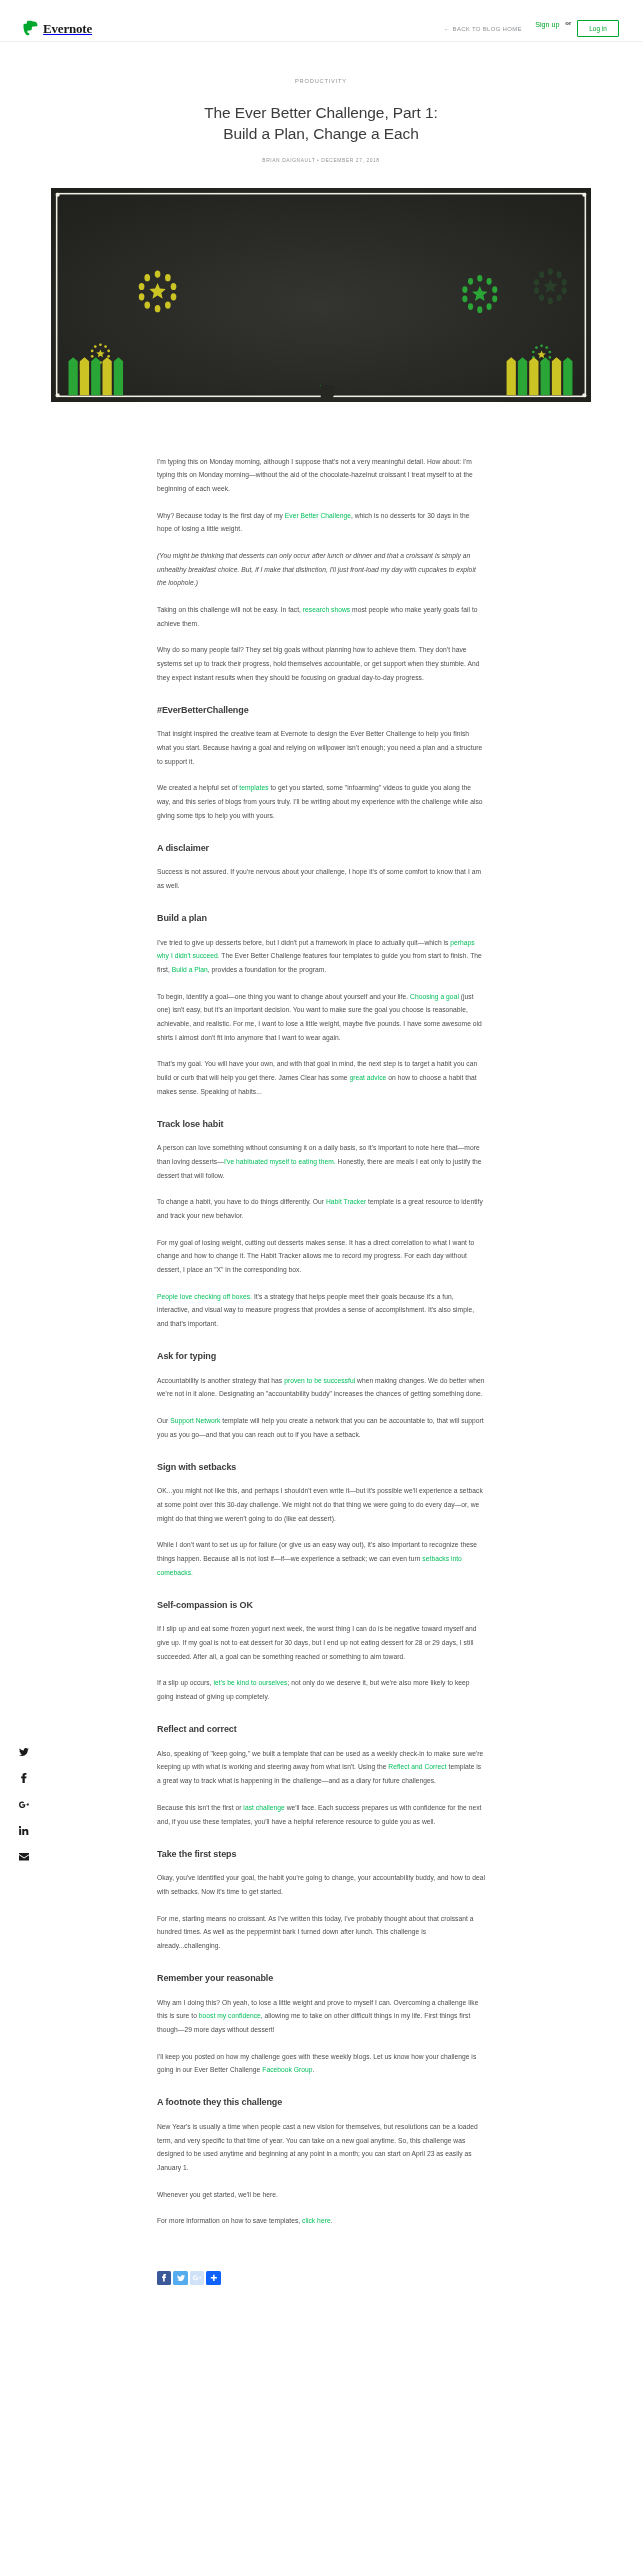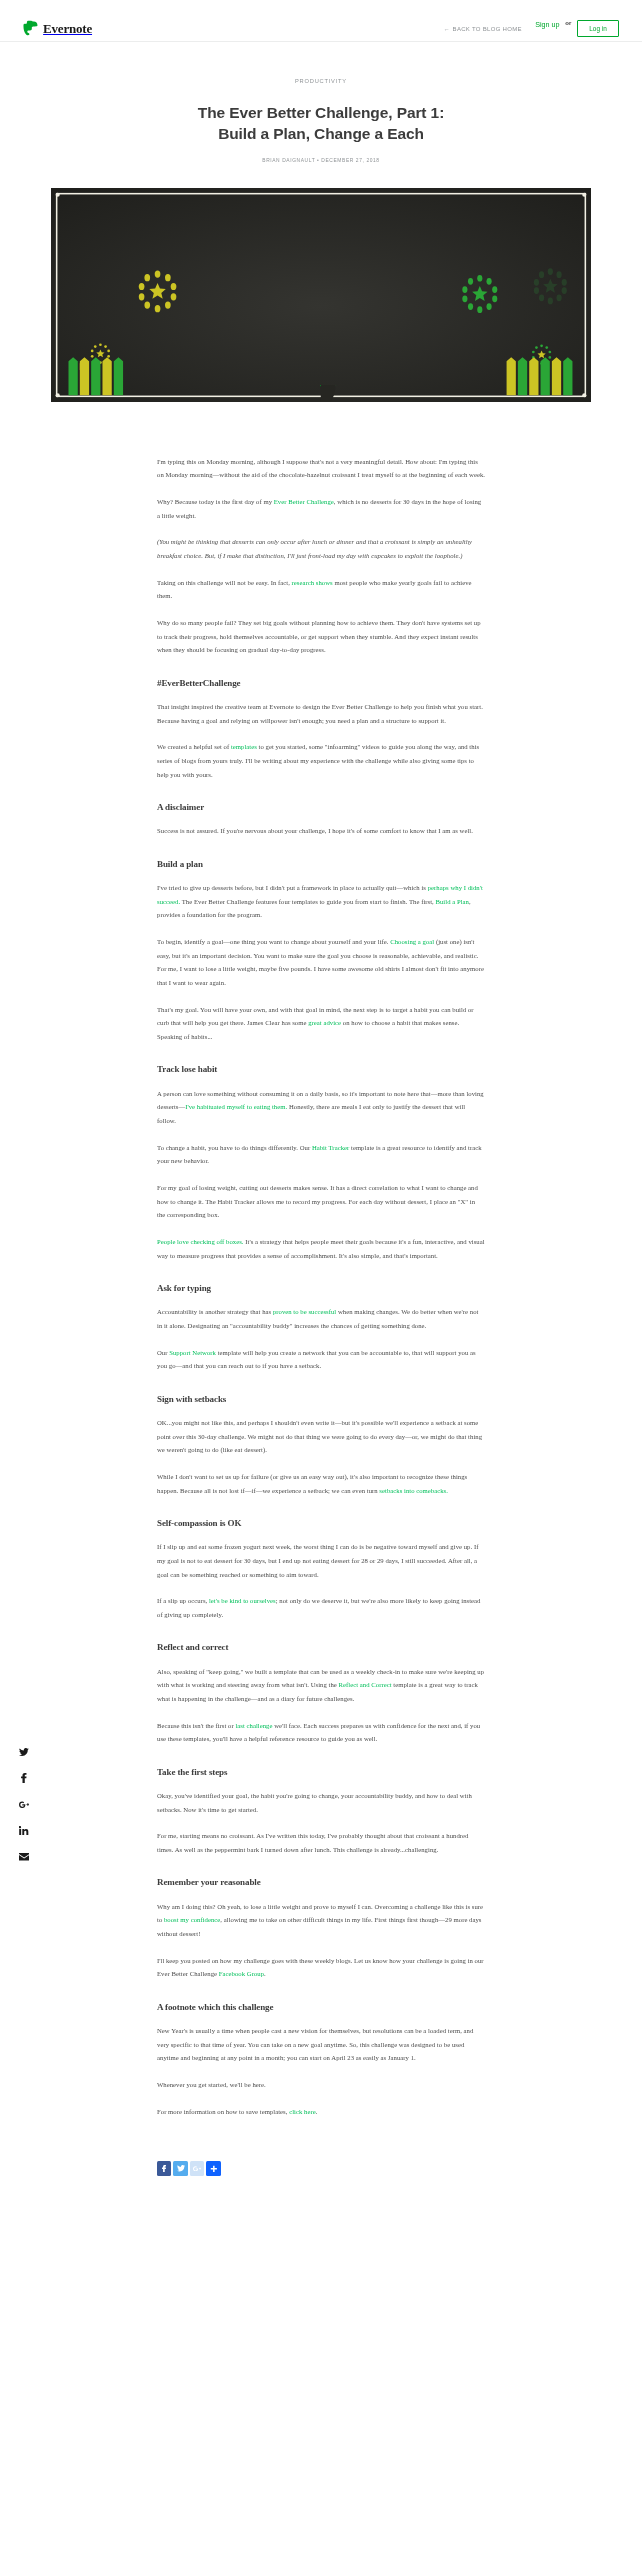--- a/index.html
+++ b/index.html
@@ -70,21 +70,21 @@
   .category {
     font-size: 5.7px;
     letter-spacing: 0.8px;
     color: #8f9396;
     text-transform: uppercase;
     margin-bottom: 17.5px;
   }
   .article-title {
     font-size: 15.5px;
     line-height: 1.38;
-    font-weight: bold;
+    font-weight: normal;
     color: #3c3c3c;
     letter-spacing: -0.1px;
     margin: 0 auto;
     max-width: 330px;
   }
   .byline {
     margin-top: 13.4px;
     font-size: 4.9px;
     letter-spacing: 0.6px;
     color: #8f9396;
@@ -466,21 +466,21 @@
         <path fill="#2aa636" d="M907,344 l0,-8 l9,-8 l9,8 l0,8 z M907,344 l18,0 l0,58 l-18,0 z"></path>
         <path fill="#ccc424" d="M929,344 l0,-8 l9,-8 l9,8 l0,8 z M929,344 l18,0 l0,58 l-18,0 z"></path>
         <path fill="#2aa636" d="M951,344 l0,-8 l9,-8 l9,8 l0,8 z M951,344 l18,0 l0,58 l-18,0 z"></path>
         <path fill="#ccc424" d="M973,344 l0,-8 l9,-8 l9,8 l0,8 z M973,344 l18,0 l0,58 l-18,0 z"></path>
         <path fill="#2aa636" d="M995,344 l0,-8 l9,-8 l9,8 l0,8 z M995,344 l18,0 l0,58 l-18,0 z"></path>
       </g>
     </g>
   </svg>
 </div>
 
-<div style="position:relative;font-family:Liberation Serif, serif;">
+<div style="position:relative;">
   <div class="share-rail" style="top:1345px;">
     <span class="rail-icon">
       <svg width="9.8" height="8.2" viewBox="0 0 24 20" fill="#1b1b1b" aria-hidden="true">
           <path d="M24 2.4a9.8 9.8 0 0 1-2.8.8A4.9 4.9 0 0 0 23.3.4a9.9 9.9 0 0 1-3.1 1.2A4.9 4.9 0 0 0 11.8 6a14 14 0 0 1-10.1-5.1 4.9 4.9 0 0 0 1.5 6.5A4.9 4.9 0 0 1 .9 6.8v.1a4.9 4.9 0 0 0 3.9 4.8 4.9 4.9 0 0 1-2.2.1 4.9 4.9 0 0 0 4.6 3.4A9.9 9.9 0 0 1 0 17.3a14 14 0 0 0 7.5 2.2c9.1 0 14-7.5 14-14v-.7A10 10 0 0 0 24 2.4z"></path>
         </svg>
     </span>
     <span class="rail-icon">
       <svg width="5.7" height="10.3" viewBox="0 0 12 22" fill="#1b1b1b" aria-hidden="true">
           <path d="M8 7.4V5.3c0-1 .2-1.5 1.6-1.5h2V0H8.3C4.4 0 3.1 1.9 3.1 5.1v2.3H0v3.9h3.1V22H8V11.3h3.3l.4-3.9H8z"></path>
         </svg>
@@ -534,21 +534,21 @@
       <p><span>If a slip up occurs, </span><a class="inline" href="#">let's be kind to ourselves</a><span>; not only do we deserve it, but we're also more likely to keep going instead of giving up completely.</span></p>
       <h2><span>Reflect and correct</span></h2>
       <p><span>Also, speaking of "keep going," we built a template that can be used as a weekly check-in to make sure we're keeping up with what is working and steering away from what isn't. Using the </span><a class="inline" href="#">Reflect and Correct</a><span> template is a great way to track what is happening in the challenge—and as a diary for future challenges.</span></p>
       <p><span>Because this isn't the first or </span><a class="inline" href="#">last challenge</a><span> we'll face. Each success prepares us with confidence for the next and, if you use these templates, you'll have a helpful reference resource to guide you as well.</span></p>
       <h2><span>Take the first steps</span></h2>
       <p><span>Okay, you've identified your goal, the habit you're going to change, your accountability buddy, and how to deal with setbacks. Now it's time to get started.</span></p>
       <p><span>For me, starting means no croissant. As I've written this today, I've probably thought about that croissant a hundred times. As well as the peppermint bark I turned down after lunch. This challenge is already...challenging.</span></p>
       <h2><span>Remember your reasonable</span></h2>
       <p><span>Why am I doing this? Oh yeah, to lose a little weight and prove to myself I can. Overcoming a challenge like this is sure to </span><a class="inline" href="#">boost my confidence</a><span>, allowing me to take on other difficult things in my life. First things first though—29 more days without dessert!</span></p>
       <p><span>I'll keep you posted on how my challenge goes with these weekly blogs. Let us know how your challenge is going in our Ever Better Challenge </span><a class="inline" href="#">Facebook Group</a><span>.</span></p>
-      <h2><span>A footnote which this challenge</span></h2>
+      <h2><span>A footnote they this challenge</span></h2>
       <p><span>New Year's is usually a time when people cast a new vision for themselves, but resolutions can be a loaded term, and very specific to that time of year. You can take on a new goal anytime. So, this challenge was designed to be used anytime and beginning at any point in a month; you can start on April 23 as easily as January 1.</span></p>
       <p><span>Whenever you get started, we'll be here.</span></p>
       <p><span>For more information on how to save templates, </span><a class="inline" href="#">click here</a><span>.</span></p>
     </main>
 </div>
 
 <div class="footer-share">
   <span class="sq" style="background:#3b5998">
     <svg width="4.1" height="7.7" viewBox="0 0 12 22" fill="#fff" aria-hidden="true">
         <path d="M8 7.4V5.3c0-1 .2-1.5 1.6-1.5h2V0H8.3C4.4 0 3.1 1.9 3.1 5.1v2.3H0v3.9h3.1V22H8V11.3h3.3l.4-3.9H8z"></path>

